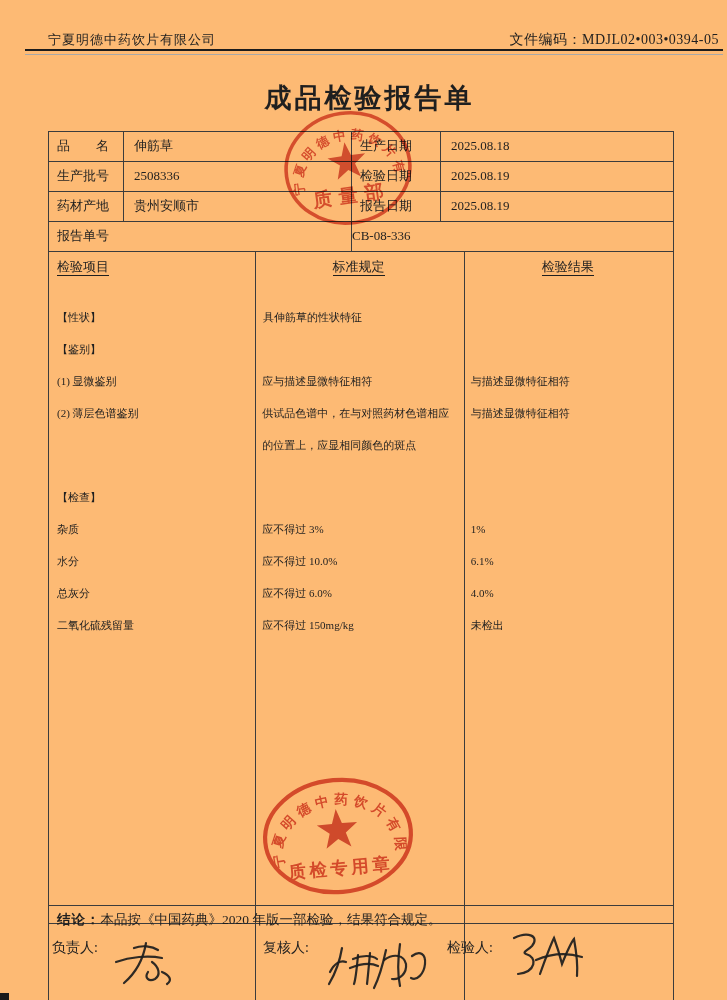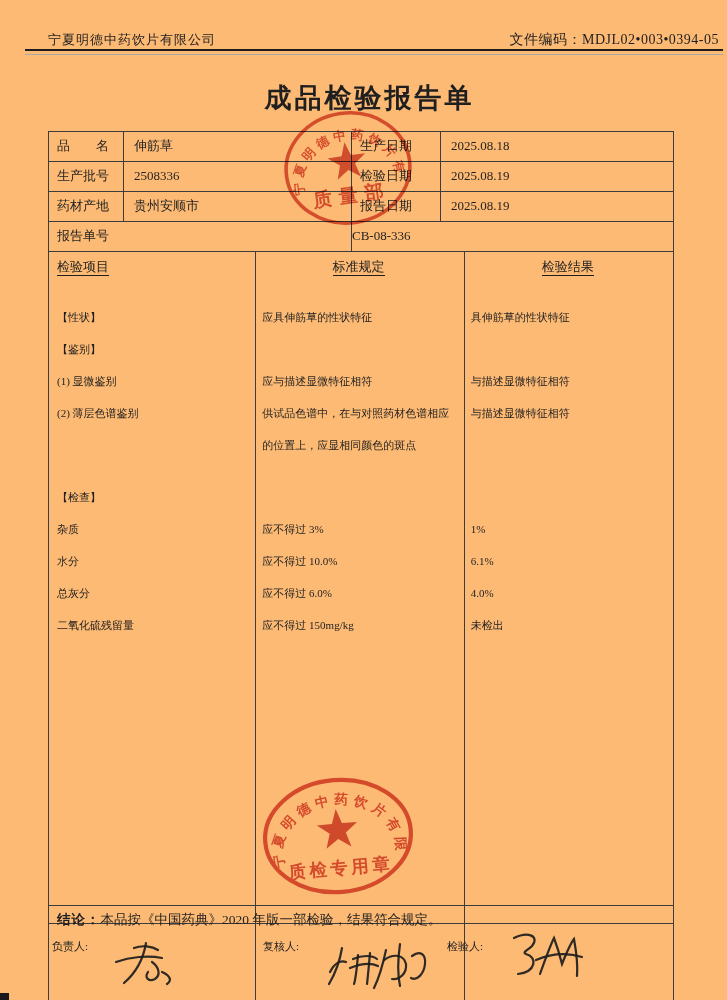--- a/index.html
+++ b/index.html
@@ -44,21 +44,21 @@
   .sc.c1{width:206px;padding-left:8px;}
   .sc.c2{width:209px;padding-left:8px;padding-right:4px;}
   .sc.c3{width:211px;padding-left:8px;}
   .spacer-row{height:20px;}
   
   .conclusion{position:absolute;left:48px;top:905px;width:626px;height:19px;
     border:1px solid #3c3c3c;box-sizing:border-box;line-height:27px;
     font-size:13.5px;padding-left:8px;}
   .conclusion b{letter-spacing:1px;}
   
-  .sig-label{position:absolute;font-size:11px;top:939px;}
+  .sig-label{position:absolute;font-size:14px;top:939px;}
   .sig-label.l1{left:52px;} .sig-label.l2{left:263px;} .sig-label.l3{left:447px;}
   .sig-svg{position:absolute;}
   .sig-svg path{fill:none;stroke:#1d1d1d;stroke-width:2.2;stroke-linecap:round;opacity:.92;}
   
   .stamp{position:absolute;mix-blend-mode:multiply;}
   .scan-artifact{position:absolute;left:0;top:993px;width:9px;height:7px;background:#1a1a1a;}
 </style>
 </head>
 <body>
 
@@ -101,21 +101,20 @@
 
     <div class="spec-head">
       <div class="sh c1"><span>检验项目</span></div>
       <div class="sh c2"><span>标准规定</span></div>
       <div class="sh c3"><span>检验结果</span></div>
     </div>
 
     <div class="spec-body">
       <div class="spec-row">
         <div class="sc c1">【性状】</div>
-        <div class="sc c2">应具伸筋草的性状特征</div>
         <div class="sc c3">具伸筋草的性状特征</div>
       </div>
       <div class="spec-row">
         <div class="sc c1">【鉴别】</div>
         <div class="sc c2"></div>
         <div class="sc c3"></div>
       </div>
       <div class="spec-row">
         <div class="sc c1">(1) 显微鉴别</div>
         <div class="sc c2">应与描述显微特征相符</div>

